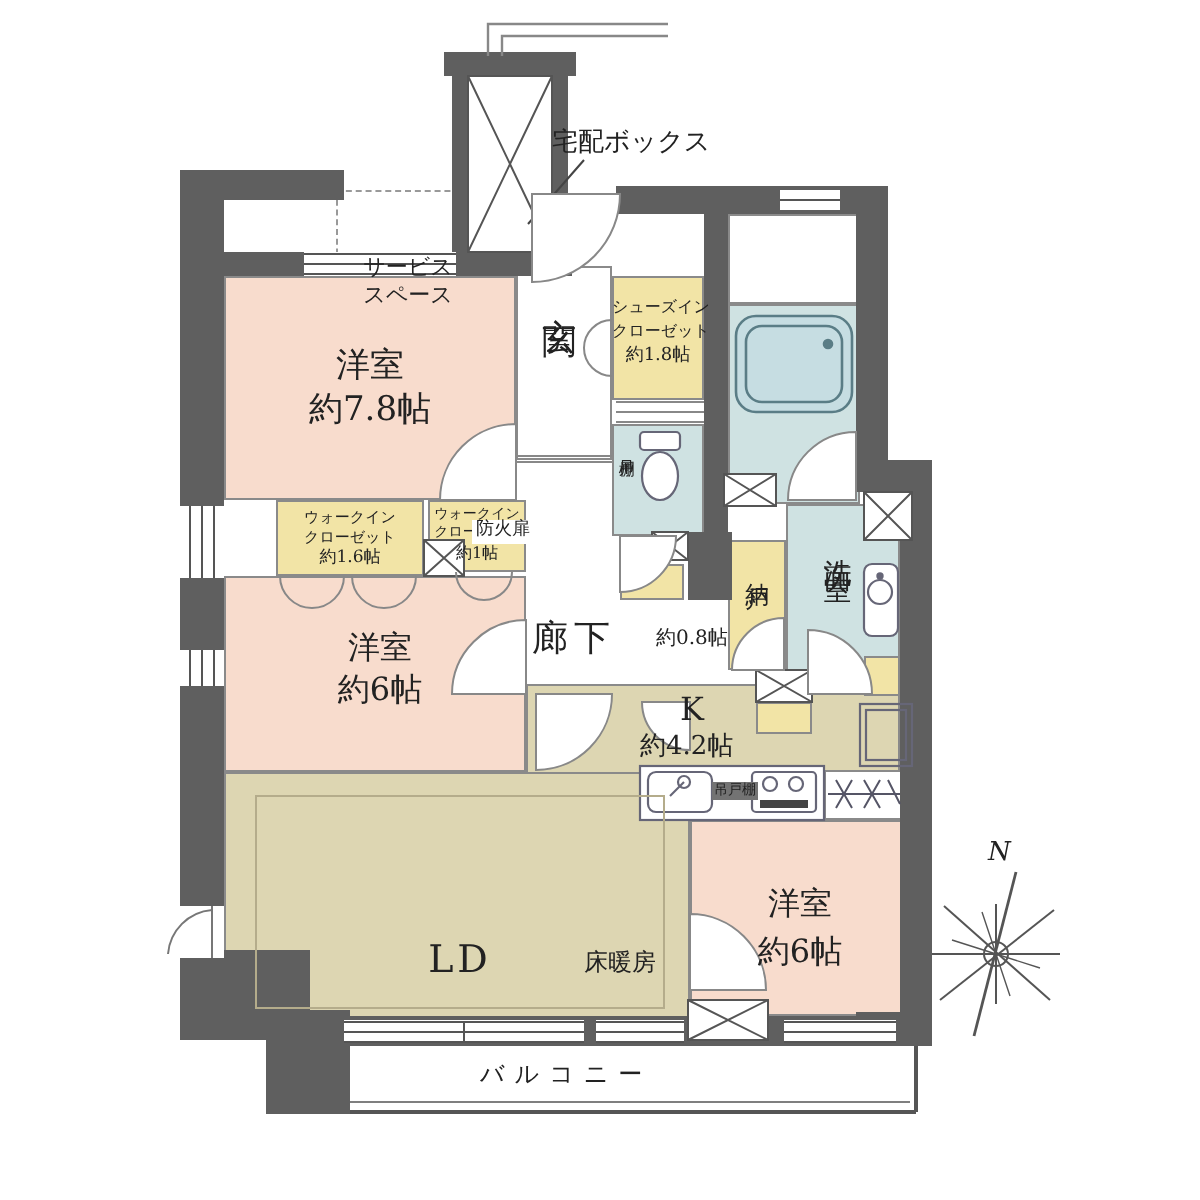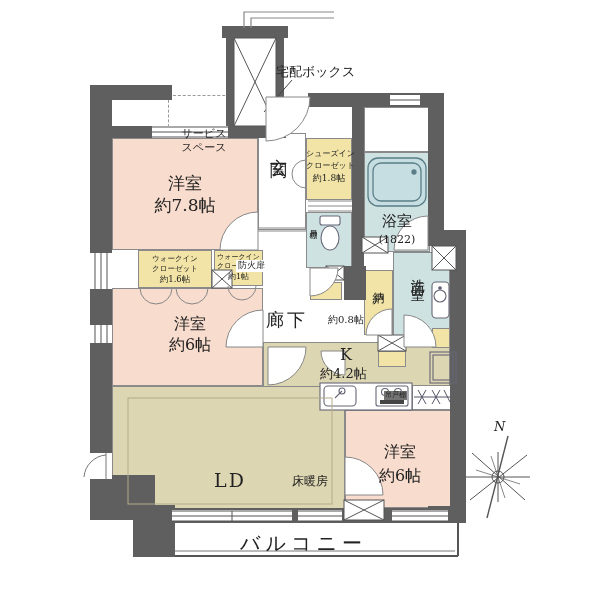--- a/index.html
+++ b/index.html
@@ -264,24 +264,20 @@
 
   <div class="lbl vert" style="left:268px;top:145px;font-size:17px;letter-spacing:4px;">玄関</div>
 
   <div class="lbl" style="left:306px;top:148px;width:46px;font-size:8px;line-height:1.5;">
     <span>シューズイン</span><br>
     <span>クローゼット</span><br>
     <span style="font-size:9px;">約1.8帖</span>
   </div>
 
 
-  <div class="lbl" style="left:364px;top:213px;width:66px;font-size:15px;line-height:1.15;">
-    <span>浴室</span><br>
-    <span style="font-size:11px;">(1822)</span>
-  </div>
 
   <div class="lbl vert" style="left:307px;top:224px;font-size:8px;">吊戸棚</div>
 
   <div class="lbl" style="left:139px;top:254px;width:72px;font-size:7.5px;line-height:1.35;">
     <span>ウォークイン</span><br>
     <span>クローゼット</span><br>
     <span style="font-size:8.5px;margin-top:28px;">約1.6帖</span>
   </div>
 
   <div class="lbl" style="left:214px;top:253px;width:49px;font-size:7px;line-height:1.35;">
@@ -299,27 +295,27 @@
 
   <div class="lbl vert" style="left:409px;top:268px;font-size:14px;letter-spacing:4px;">洗面室</div>
 
   <div class="lbl" style="left:266px;top:308px;font-size:18px;letter-spacing:3px;">廊下</div>
   <div class="lbl" style="left:328px;top:313px;font-size:10px;">約0.8帖</div>
 
   <div class="lbl" style="left:236px;top:260px;font-size:9px;background:#fff;padding:0 2px;">防火扉</div>
 
   <div class="lbl" style="left:340px;top:345px;font-size:16px;">K</div>
   <div class="lbl" style="left:320px;top:366px;font-size:13px;">約4.2帖</div>
-  <div class="lbl" style="left:356px;top:391px;font-size:7px;background:#737373;padding:0 1px;margin-left:28px;">吊戸棚</div>
+  <div class="lbl" style="left:356px;top:391px;font-size:7px;background:#737373;padding:0 1px;">吊戸棚</div>
 
   <div class="lbl" style="left:160px;top:432px;width:140px;font-size:19px;letter-spacing:2px;margin-top:36px;">LD</div>
   <div class="lbl" style="left:292px;top:474px;font-size:12px;">床暖房</div>
 
   <div class="lbl" style="left:350px;top:440px;width:100px;font-size:16px;line-height:1.5;">
     <span>洋室</span><br>
     <span>約6帖</span>
   </div>
 
-  <div class="lbl" style="left:240px;top:530px;font-size:20px;letter-spacing:5px;">バルコニー</div>
+  <div class="lbl" style="left:240px;top:530px;font-size:12px;letter-spacing:5px;">バルコニー</div>
 
   <div class="lbl" style="left:494px;top:419px;font-size:13px;font-style:italic;">N</div>
 
 </div>
 
 </body></html>

